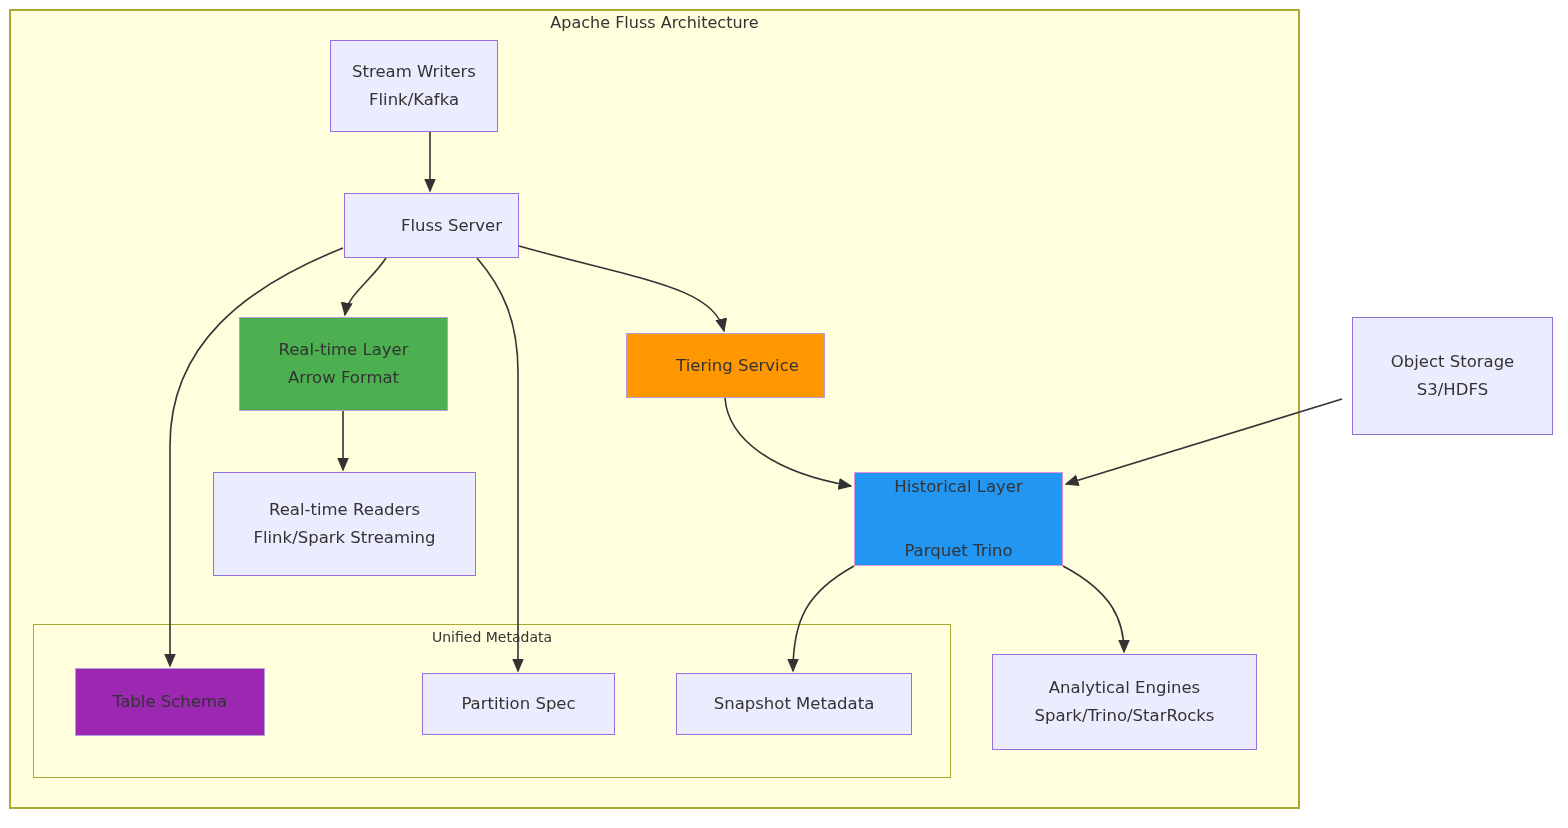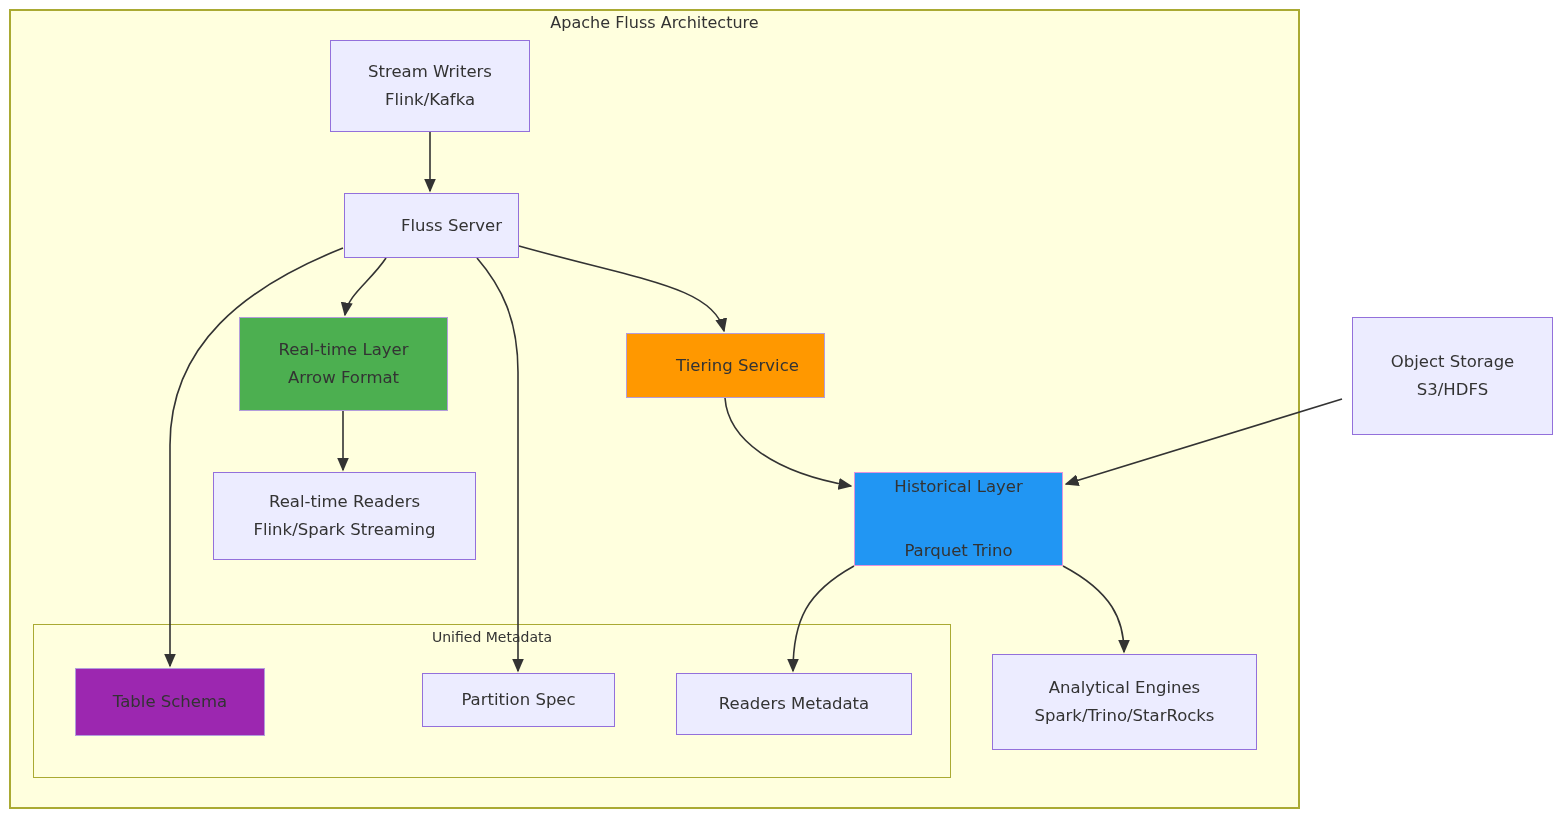--- a/index.html
+++ b/index.html
@@ -45,29 +45,29 @@
     display:flex;flex-direction:column;justify-content:center;align-items:center;
     font-size:16.5px;line-height:28px;text-align:center;color:var(--text,#333);
   }
   .node span:empty{display:none;}
   .lavender{background:var(--node_fill_lavender,#ECECFF);border:1px solid var(--node_border_lavender,#9370DB);}
   .green   {background:var(--green,#4CAF50);  border:1px solid var(--colored_node_border,#B39DDB);}
   .orange  {background:var(--orange,#FF9800); border:1px solid var(--colored_node_border,#B39DDB);}
   .blue    {background:var(--blue,#2196F3);   border:1px solid var(--blue_node_border,#E393DD);}
   .purple  {background:var(--purple,#9C27B0); border:1px solid var(--colored_node_border,#B39DDB);}
 
-  #n-stream-writers   {left:330px;top:40px; width:200px;height:92px;}
+  #n-stream-writers   {left:330px;top:40px; width:168px;height:92px;}
   #n-fluss-server     {left:344px;top:193px;width:175px;height:65px;padding-left:40px;}
   #n-realtime-layer   {left:239px;top:317px;width:209px;height:94px;}
   #n-tiering-service  {left:626px;top:333px;width:199px;height:65px;padding-left:24px;}
-  #n-realtime-readers {left:213px;top:472px;width:263px;height:88px;justify-content:center;}
+  #n-realtime-readers {left:213px;top:472px;width:263px;height:104px;justify-content:center;}
   #n-historical-layer {left:854px;top:472px;width:209px;height:94px;gap:36px;}
   #n-object-storage   {left:1342px;top:317px;width:201px;height:118px;margin-left:10px;}
   #n-table-schema     {left:75px; top:668px;width:190px;height:68px;text-align:right;}
-  #n-partition-spec   {left:422px;top:673px;width:193px;height:54px;}
+  #n-partition-spec   {left:422px;top:673px;width:193px;height:62px;}
   #n-snapshot-metadata{left:676px;top:673px;width:236px;height:62px;}
   #n-analytical-engines{left:992px;top:654px;width:265px;height:96px;}
 </style>
 </head>
 <body>
 
 <div class="stage">
 
   <div class="outer"></div>
   <div class="outer-label">Apache Fluss Architecture</div>
@@ -132,21 +132,21 @@
     <span class="l1">Table Schema</span>
 
   </div>
 
   <div class="node lavender" id="n-partition-spec">
     <span class="l1">Partition Spec</span>
 
   </div>
 
   <div class="node lavender" id="n-snapshot-metadata">
-    <span class="l1">Readers Metadata</span>
+    <span class="l1">Snapshot Metadata</span>
 
   </div>
 
   <div class="node lavender" id="n-analytical-engines">
     <span class="l1">Analytical Engines</span>
     <span class="l2">Spark/Trino/StarRocks</span>
   </div>
 
 </div>
 

